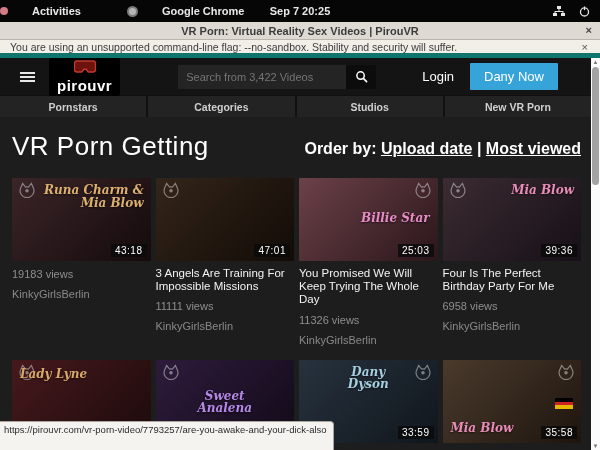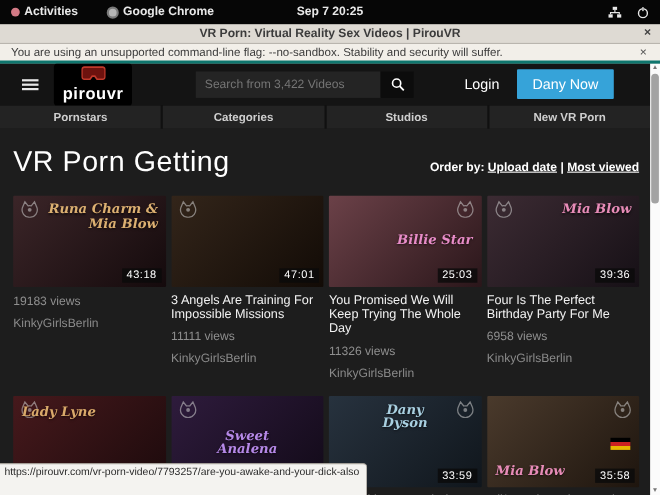--- a/index.html
+++ b/index.html
@@ -2,36 +2,36 @@
 <html><head>
 <meta charset="utf-8">
 <style>
   * { margin:0; padding:0; box-sizing:border-box; }
   body { font-family:"Liberation Sans", sans-serif; background:#000; }
   #screen { position:relative; width:600px; height:450px; overflow:hidden; background:#1d1d1d; }
 
   
   .gnome-bar { position:absolute; top:0; left:0; width:600px; height:22px; background:#060606;
     color:#e8e8e8; display:flex; align-items:center; font-size:11px; font-weight:bold; }
-  .gnome-left { display:flex; align-items:center; gap:4px; margin-left:10px; }
+  .gnome-left { display:flex; align-items:center; gap:24px; margin-left:0; }
   .act-dot { width:8px; height:8px; border-radius:50%; background:#d47b86; display:inline-block; }
   .chrome-ico { width:11px; height:11px; border-radius:50%; background:#b5b5b5; border:2px solid #7a7a7a; display:inline-block; margin-left:22px; }
   .gnome-clock { position:absolute; left:0; right:0; text-align:center; }
   .gnome-right { margin-left:auto; display:flex; align-items:center; gap:14px; margin-right:10px; z-index:2; }
   .gnome-right svg { display:block; }
 
   
   .title-bar { position:absolute; top:22px; left:0; width:600px; height:18px; background:#dedad3;
     border-bottom:1px solid #b9b5ae; display:flex; align-items:center; justify-content:center;
     font-size:11px; font-weight:bold; color:#3c3c3c; }
   .title-close { position:absolute; right:8px; top:2px; font-size:11px; color:#444; cursor:default; }
 
   
   .infobar { position:absolute; top:40px; left:0; width:600px; height:18px; background:#f2efe9;
-    border-bottom:3px solid #0f766e; display:flex; align-items:center; font-size:10.5px; color:#3c3c3c; }
+    border-bottom:5px solid #0f766e; display:flex; align-items:center; font-size:10.5px; color:#3c3c3c; }
   .infobar-msg { margin-left:10px; }
   .infobar-close { position:absolute; right:12px; color:#555; font-size:11px; }
 
   
   .viewport { position:absolute; top:58px; left:0; width:591px; height:392px; background:#1d1d1d; overflow:hidden; }
 
   
   .scrollbar { position:absolute; top:58px; right:0; width:9px; height:392px; background:#fbfbfb; }
   .sb-thumb { position:absolute; top:9px; left:1px; width:7px; height:118px; background:#a3a3a3; border-radius:4px; }
   .sb-arrow { position:absolute; left:0; width:9px; text-align:center; font-size:6px; color:#777; }
@@ -52,21 +52,21 @@
 
   
   .main-nav { height:22px; background:#101010; display:flex; gap:2px; padding-top:1px; }
   .nav-item { flex:1; background:#232323; color:#cfcfcf; font-size:10.5px; font-weight:bold;
     display:flex; align-items:center; justify-content:center; cursor:pointer; }
 
   
   .content { padding:12px 10px 0 12px; }
   .head-row { display:flex; align-items:flex-end; justify-content:space-between; margin-top:2px; }
   .page-title { color:#fff; font-size:26px; font-weight:400; letter-spacing:0.5px; }
-  .order-by { color:#fff; font-size:11px; font-weight:bold; padding-bottom:4px; }
+  .order-by { color:#fff; font-size:16px; font-weight:bold; padding-bottom:4px; }
   .order-by a { color:#fff; text-decoration:underline; cursor:pointer; }
 
   
   .grid { display:grid; grid-template-columns:repeat(4,1fr); column-gap:5px; row-gap:14px; margin-top:16px; }
   .card { cursor:pointer; }
   .thumb { position:relative; height:83px; border-radius:1px; overflow:hidden; }
   .overlay { position:absolute; font-family:"DejaVu Serif", serif; font-style:italic; font-weight:bold;
     font-size:12px; line-height:1.05; text-shadow:0 1px 2px rgba(0,0,0,0.6); max-width:80%; }
   .pos-tr { top:6px; right:7px; text-align:right; }
   .pos-tl { top:8px; left:8px;text-align:right; }

